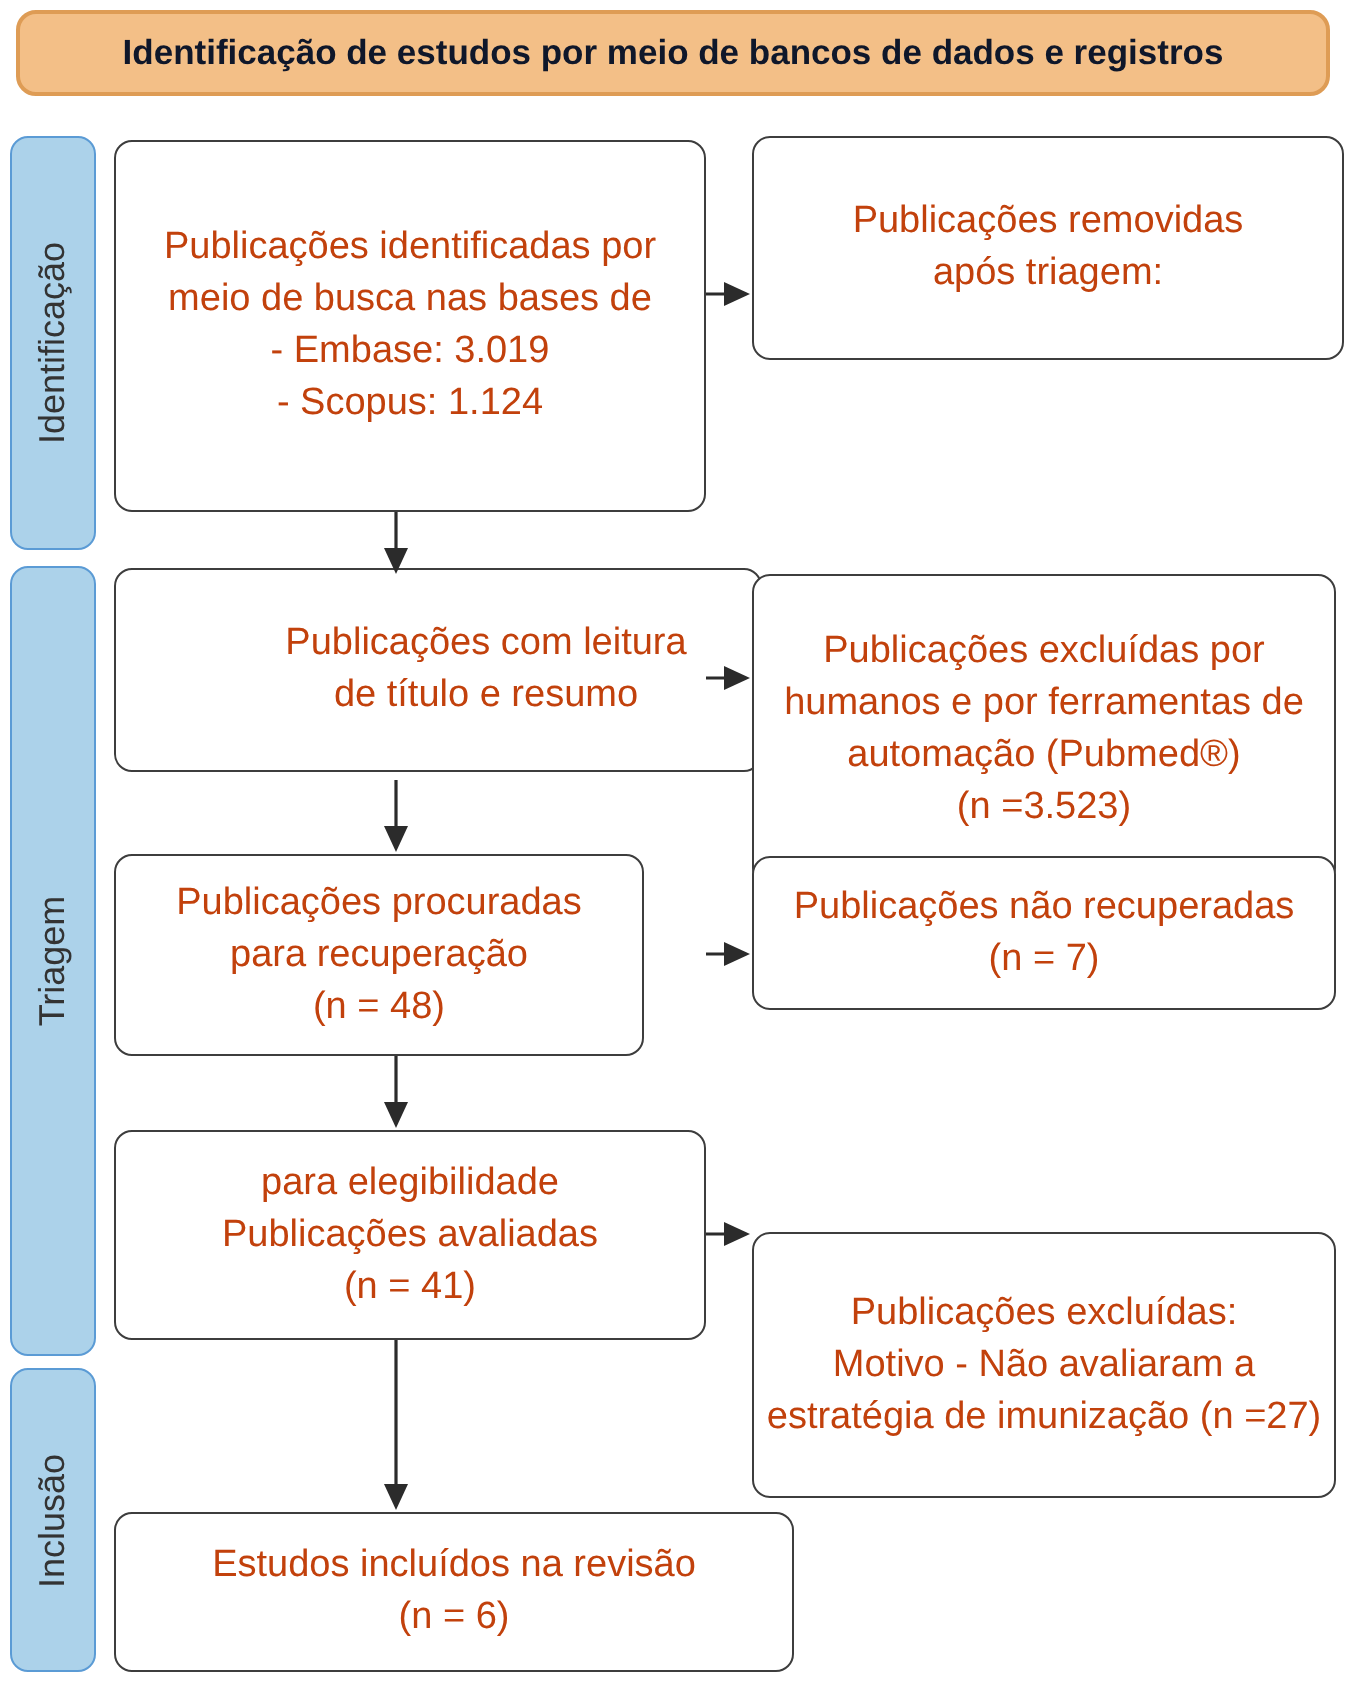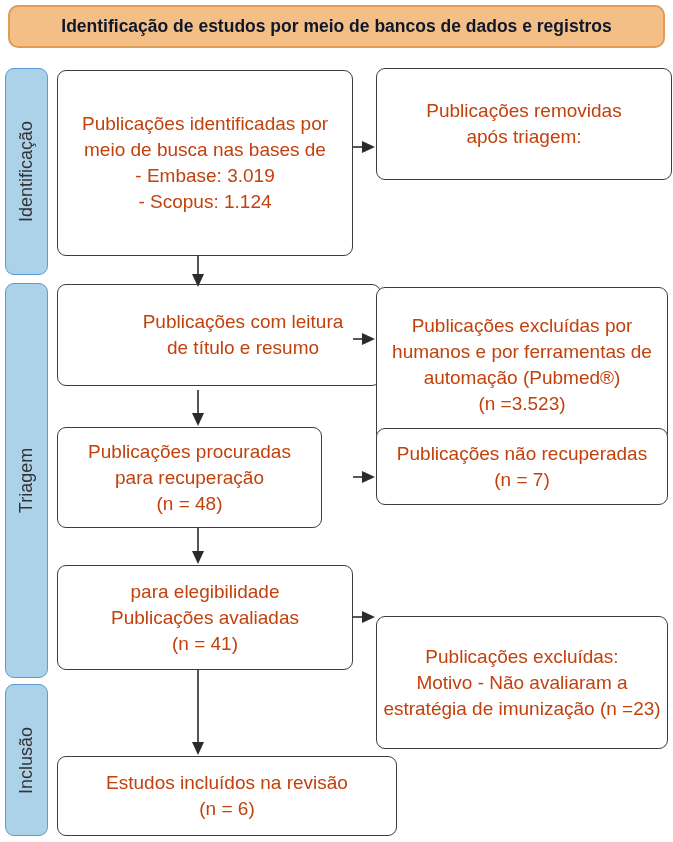--- a/index.html
+++ b/index.html
@@ -125,21 +125,21 @@
 
   <div class="fbox" id="box-assessed">
     <span>para elegibilidade</span>
     <span>Publicações avaliadas</span>
     <span>(n = 41)</span>
   </div>
 
   <div class="fbox" id="box-excluded-eligibility">
     <span>Publicações excluídas:</span>
     <span>Motivo - Não avaliaram a</span>
-    <span>estratégia de imunização (n =23)</span>
+    <span>estratégia de imunização (n =27)</span>
   </div>
 
   <div class="fbox" id="box-included">
     <span>Estudos incluídos na revisão</span>
     <span>(n = 6)</span>
   </div>
 
   <svg class="arrows" viewBox="0 0 673 842" aria-hidden="true">
     <defs>
       <marker id="ah" markerUnits="userSpaceOnUse" markerWidth="14" markerHeight="13" refX="10" refY="6" orient="auto">

